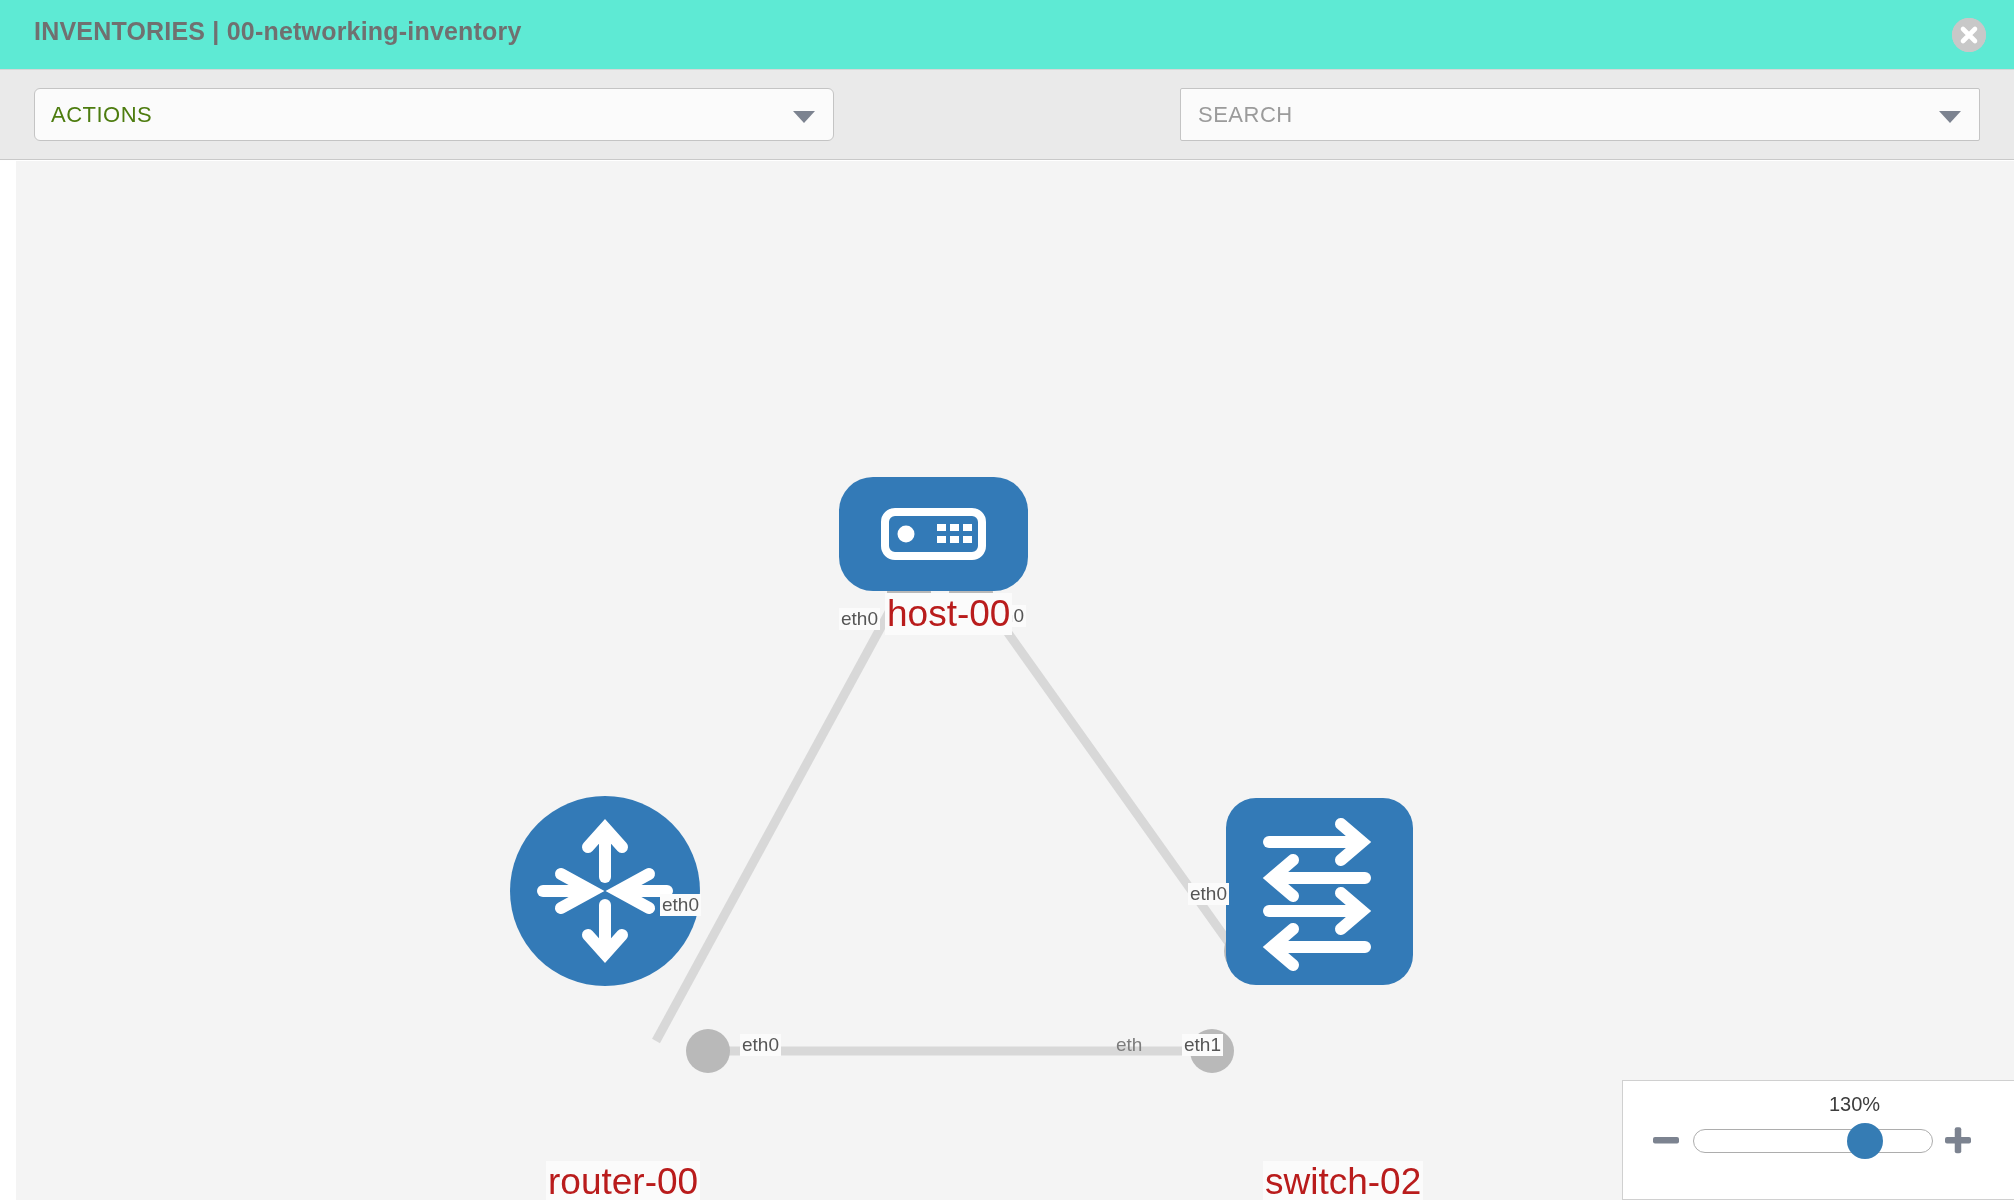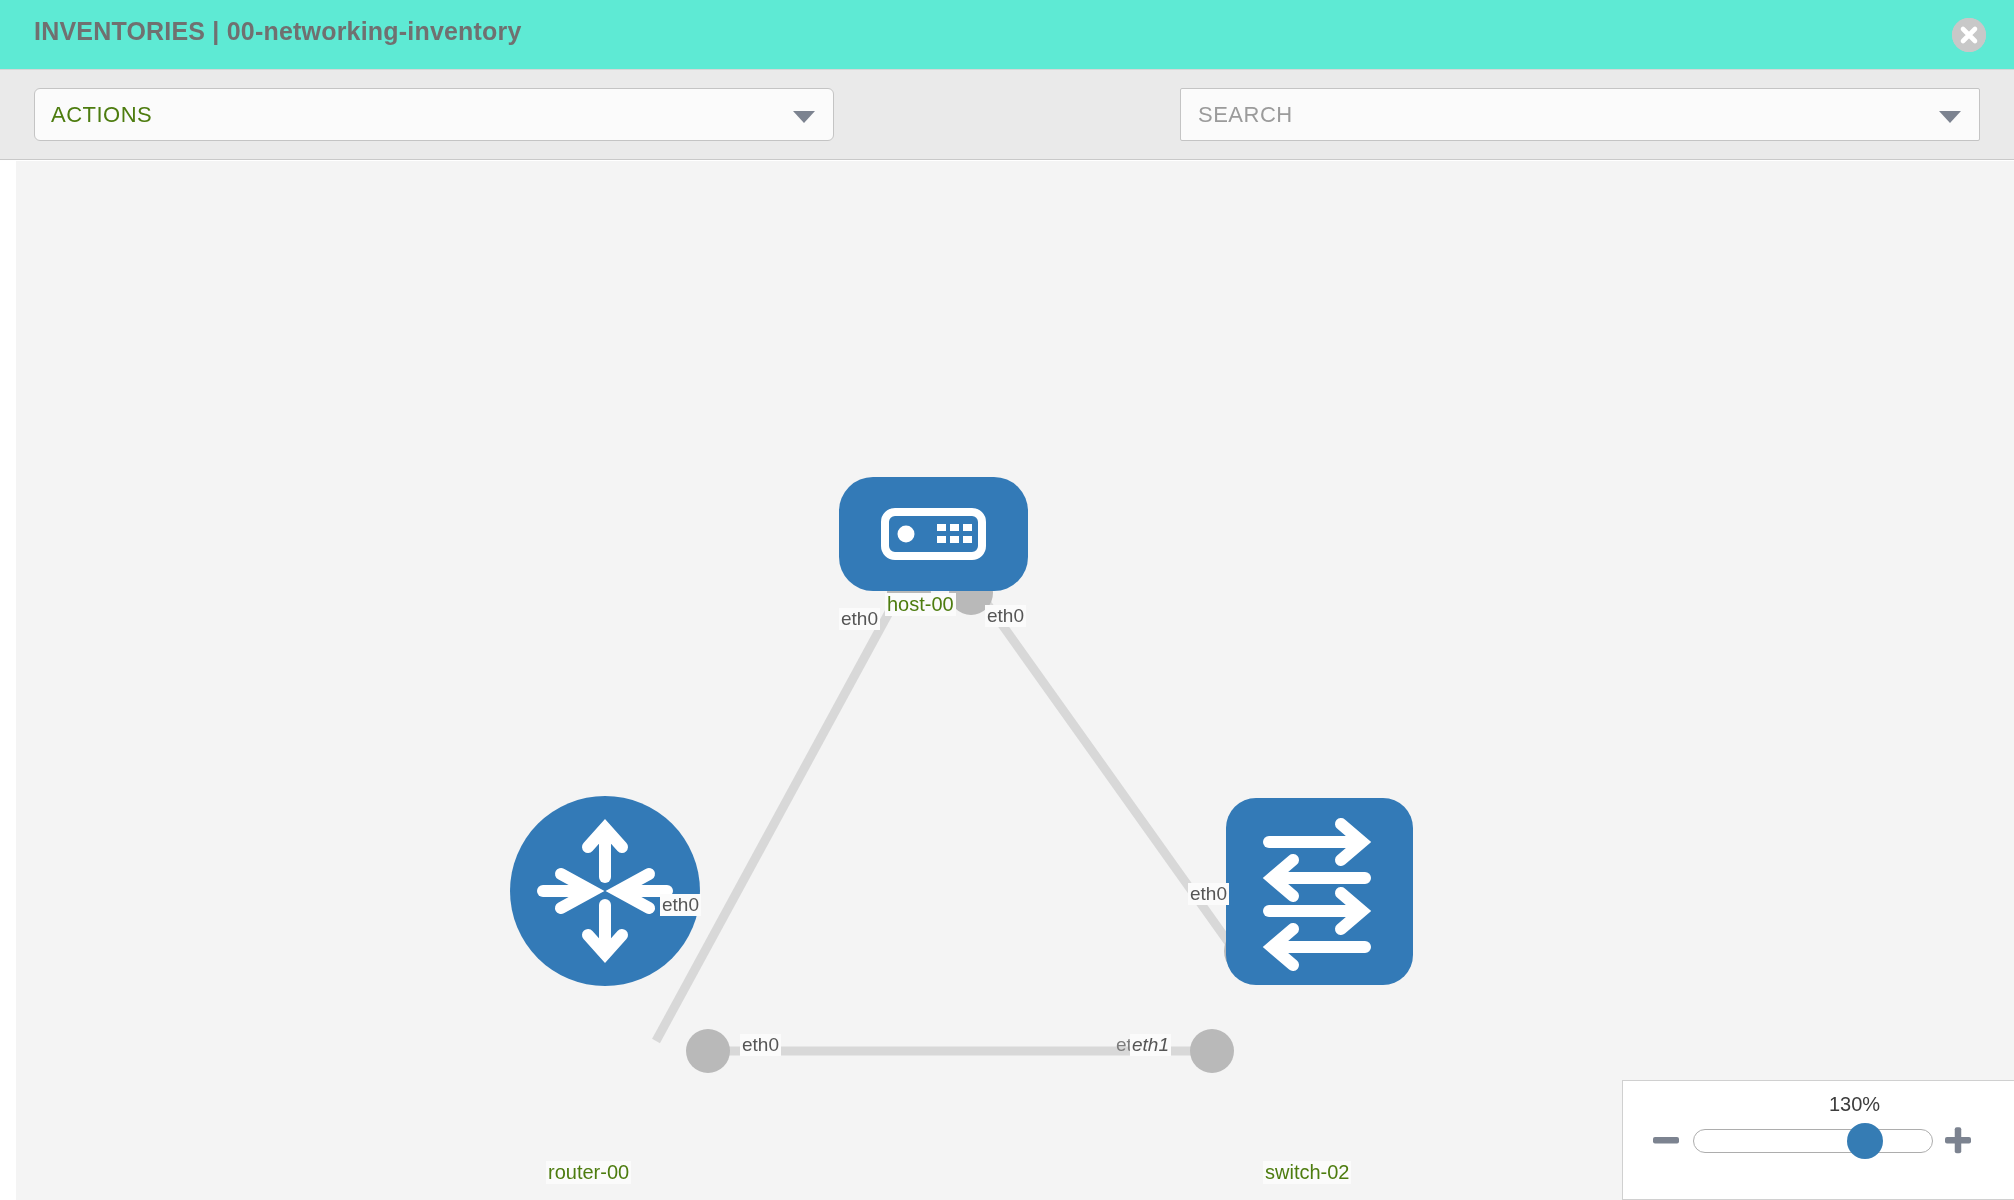--- a/index.html
+++ b/index.html
@@ -85,22 +85,22 @@
     background: #f4f4f4;
     overflow: hidden;
     margin-left: 16px;
   }
   .topology-svg { position: absolute; top: 0; left: 0; }
 
   
   .node-label {
     position: absolute;
     background: #fbfbfb;
-    color: #4d7c0f;
-    font-size: 20px;
+    color: #b91c1c;
+    font-size: 37px;
     white-space: nowrap;
     padding: 0 2px;
   }
   .iface-label {
     position: absolute;
     background: #fbfbfb;
     color: #555555;
     font-size: 19px;
     white-space: nowrap;
     padding: 0 2px;
@@ -248,21 +248,21 @@
     </svg>
 
     <div class="iface-label" style="left:823px; top:447px;">eth0</div>
     <div class="iface-label" style="left:969px; top:444px;">eth0</div>
 
     <div class="iface-label" style="left:644px; top:733px;">eth0</div>
     <div class="iface-label" style="left:1172px; top:722px;">eth0</div>
 
     <div class="iface-label" style="left:724px; top:873px;">eth0</div>
     <div class="iface-label" style="left:1098px; top:873px; background:transparent; color:#7d7d7d;">eth</div>
-    <div class="iface-label" style="left:1114px; top:873px;font-style:italic;">eth1</div>
+    <div class="iface-label" style="left:1166px; top:873px;">eth1</div>
 
     <div class="node-label" style="left:869px; top:432px;">host-00</div>
     <div class="node-label" style="left:530px; top:1000px;">router-00</div>
     <div class="node-label" style="left:1247px; top:1000px;">switch-02</div>
   </div>
 
   <div class="zoom-panel">
     <div class="zoom-value">130%</div>
 
     <div class="zoom-minus">

